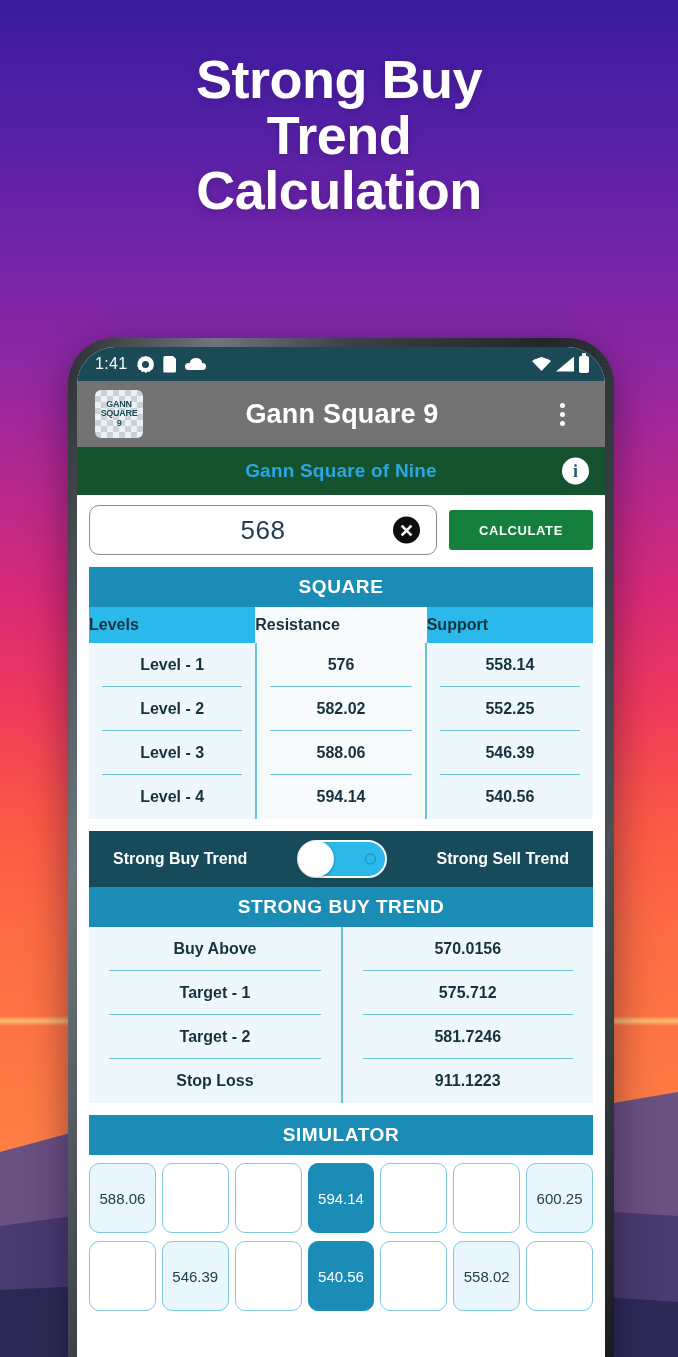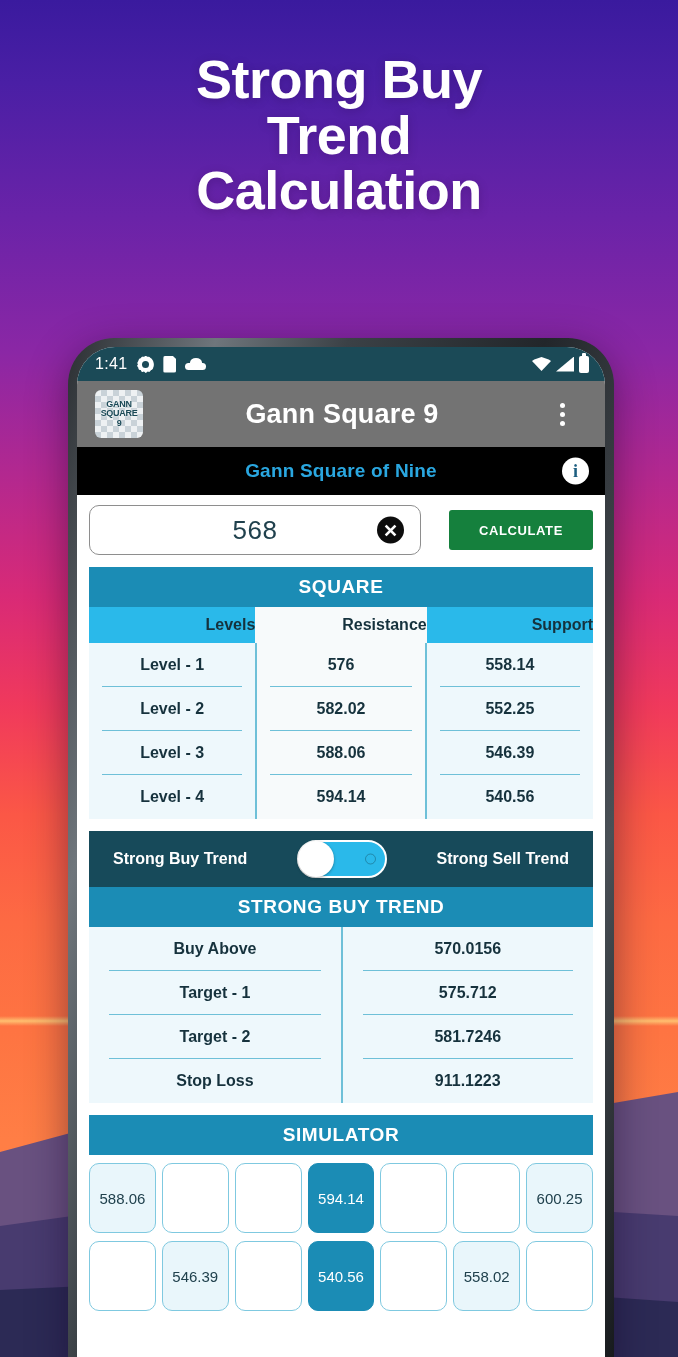--- a/index.html
+++ b/index.html
@@ -123,35 +123,35 @@
   }
   .appbar-title {
     flex: 1; text-align: center; color: #ffffff;
     font-size: 27px; font-weight: 700; letter-spacing: .2px;
     margin-left: -10px;
   }
   .kebab { width: 22px; display: flex; flex-direction: column; align-items: center; gap: 4px; }
   .kebab i { width: 5px; height: 5px; border-radius: 50%; background: #fff; display: block; }
   
   .subbar {
-    height: 48px; background: #000000;
+    height: 48px; background: #14532d;
     display: flex; align-items: center; justify-content: center;
     position: relative;
   }
   .subbar-title { color: #2aa7e0; font-size: 19px; font-weight: 700; letter-spacing: .2px; }
   .info-icon {
     position: absolute; right: 16px; top: 50%; transform: translateY(-50%);
     width: 27px; height: 27px; border-radius: 50%; background: #ffffff;
     color: #1d5e80; font-size: 18px; font-weight: 700;
     display: flex; align-items: center; justify-content: center;
     font-family: "Liberation Serif", serif;
   }
   
   .appbody { background: #ffffff; padding: 10px 12px 0 12px; }
-  .inputrow { display: flex; gap: 28px; align-items: stretch; height: 50px; }
+  .inputrow { display: flex; gap: 12px; align-items: stretch; height: 50px; }
   .textfield {
     flex: 1; position: relative;
     border: 1.5px solid #8e8e8e; border-radius: 10px; background: #fff;
     display: flex; align-items: center; justify-content: center;
   }
   .textfield .val { font-size: 26px; color: #20414d; letter-spacing: .5px; }
   .clear-icon {
     position: absolute; right: 16px; top: 50%; transform: translateY(-50%);
     width: 27px; height: 27px; border-radius: 50%; background: #0d0d0d;
     display: flex; align-items: center; justify-content: center;
@@ -167,21 +167,21 @@
   .section { margin-top: 12px; }
   .sec-head {
     background: #1b8cb5; color: #ffffff;
     text-align: center; font-size: 19px; font-weight: 700;
     letter-spacing: .6px; padding: 9px 0;
   }
   .col-head {
     background: #2ab9ea; display: flex;
     font-size: 16px; font-weight: 700; color: #16323d;
   }
-  .col-head div { padding: 9px 0; text-align: right; }
+  .col-head div { padding: 9px 0; text-align: left; }
   .tbl { background: #eef8fc; }
   .tbl .row { display: flex; }
   .tbl .cell {
     text-align: center; font-size: 16px; font-weight: 700;
     color: #16323d; padding: 13px 4px;
     position: relative;
   }
   .tbl .row:not(:last-child) .cell::after {
     content: ""; position: absolute; left: 8%; right: 8%; bottom: 0;
     height: 1.5px; background: #6ec0d8;

